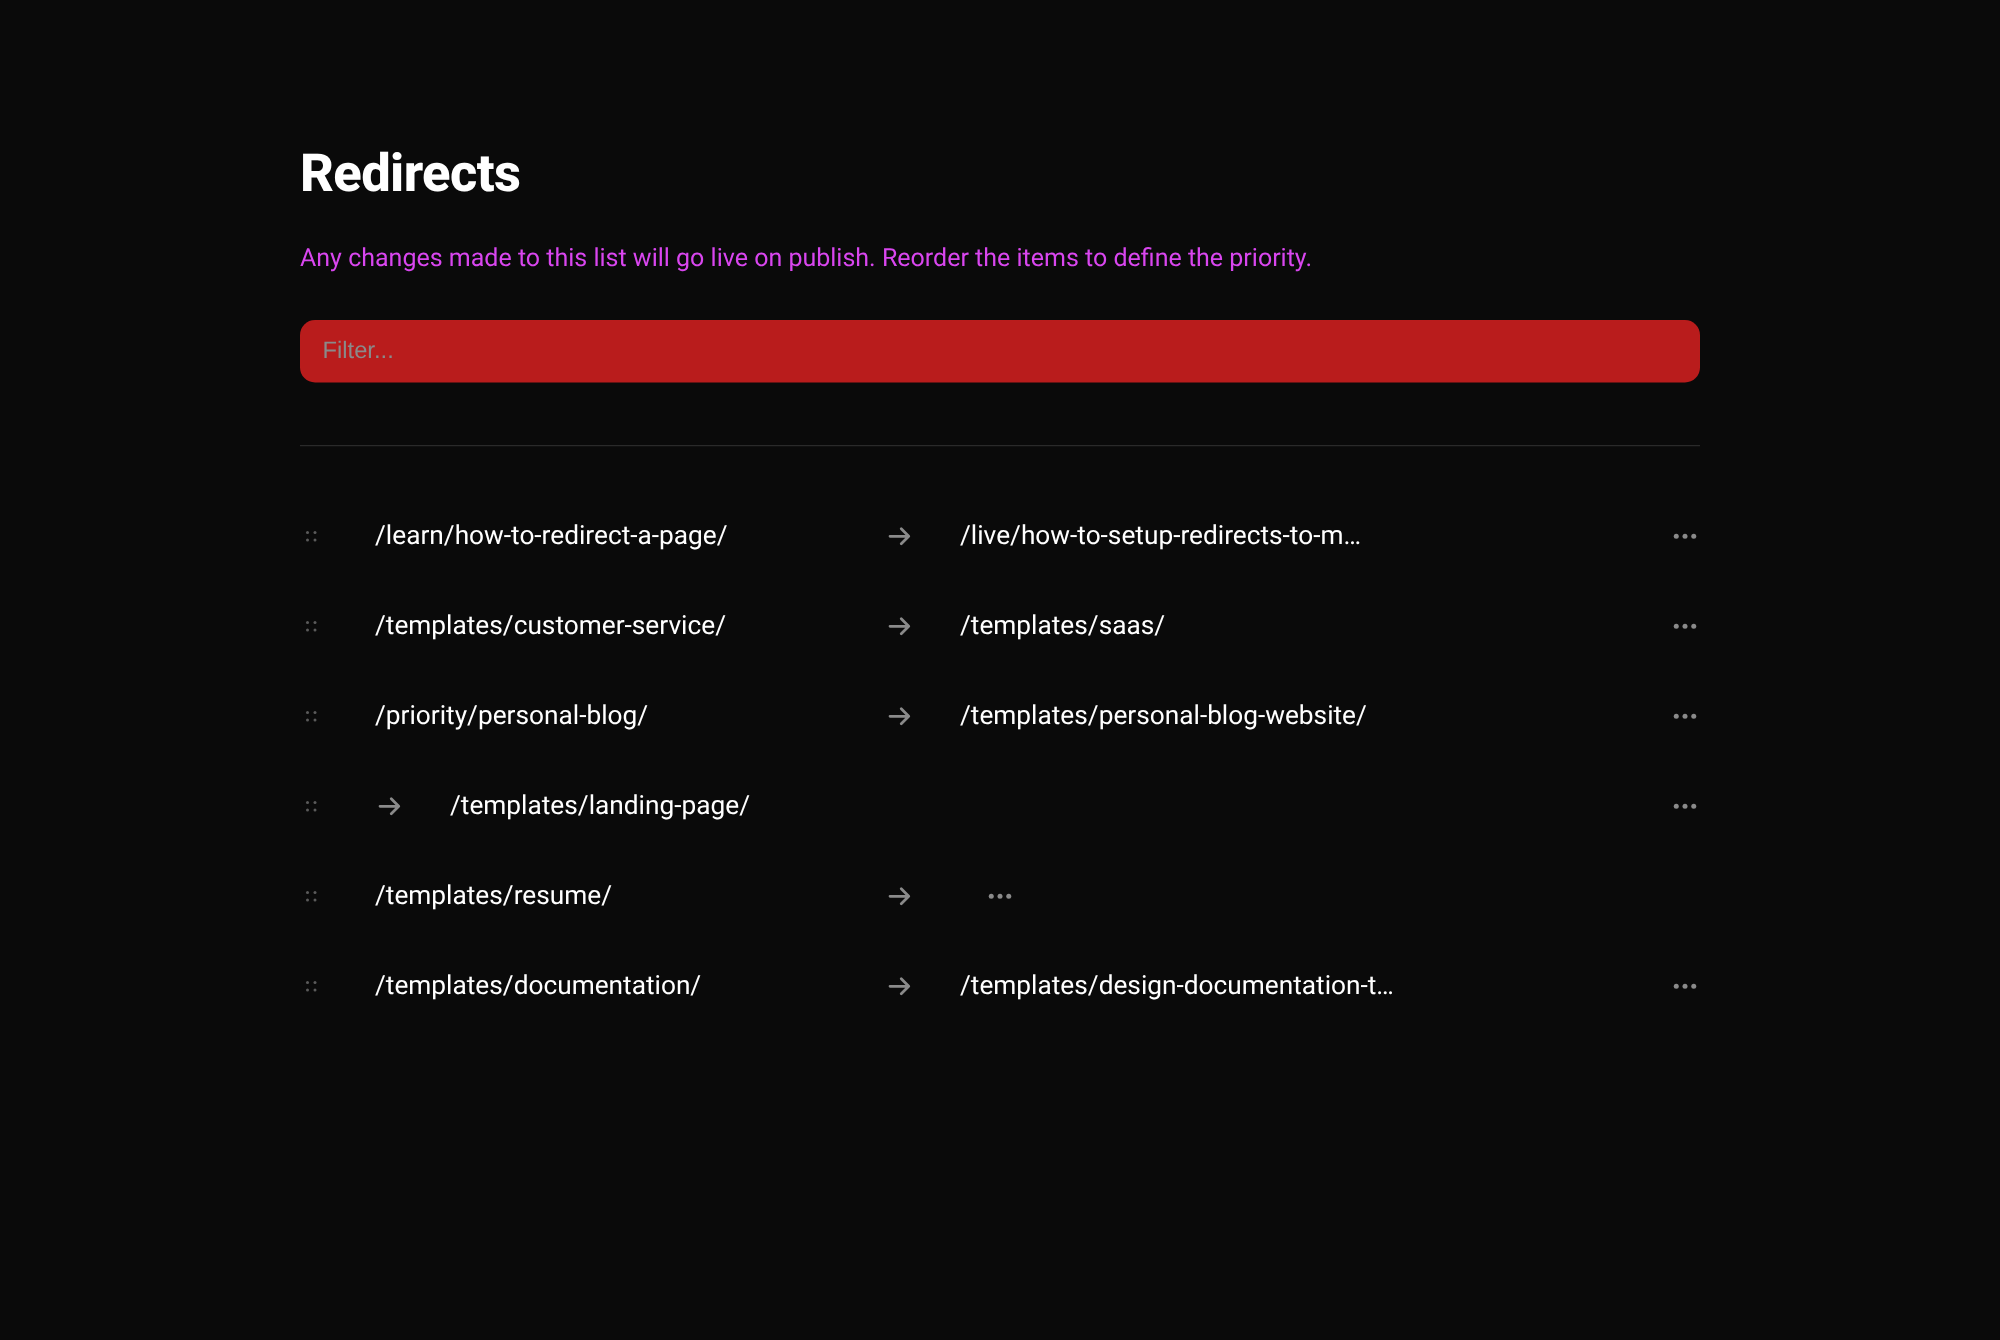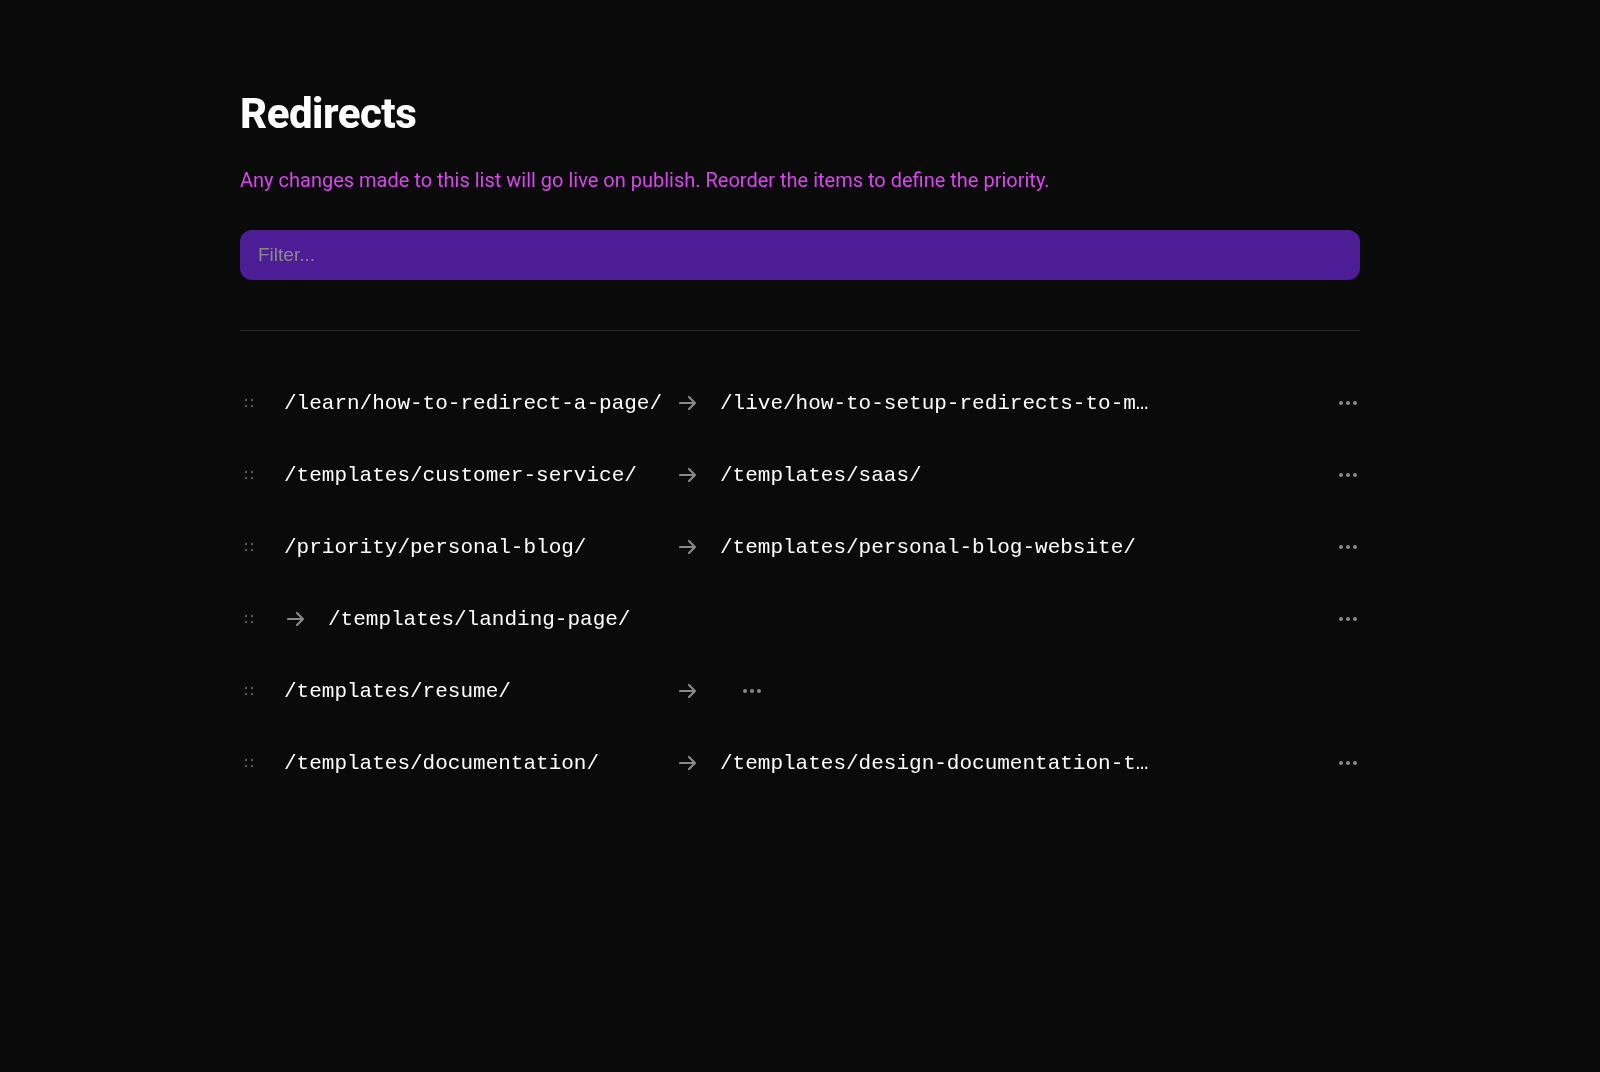--- a/index.html
+++ b/index.html
@@ -10,39 +10,39 @@
     body {
       background: #0a0a0a;
       color: #ffffff;
       font-family: -apple-system, BlinkMacSystemFont, "Segoe UI", Roboto, Helvetica, Arial, sans-serif;
       width: 1600px;
       height: 1072px;
       overflow: hidden;
     }
     .container {
       max-width: 1120px;
-      margin: 11px auto;
-      padding-top: 78px;
+      margin: 0 auto;
+      padding-top: 115px;
     }
     .page-title {
       font-size: 42px;
       font-weight: 800;
       letter-spacing: -0.5px;
       margin-bottom: 28px;
       color: #ffffff;
     }
     .page-description {
       font-size: 20px;
       color: #d946ef;
       margin-bottom: 36px;
       line-height: 1.4;
     }
     .filter-input {
       width: 100%;
-      background: #4c1d95;
+      background: #b91c1c;
       border: none;
       border-radius: 12px;
       padding: 14px 18px;
       font-size: 19px;
       color: #ffffff;
       outline: none;
       margin-bottom: 50px;
     }
     .filter-input::placeholder {
       color: #8a8a8a;
@@ -53,22 +53,21 @@
       margin-bottom: 60px;
     }
     .redirect-list {
       display: flex;
       flex-direction: column;
       gap: 48px;
     }
     .redirect-row {
       display: flex;
       align-items: center;
-      gap: 0;
-      font-family: Liberation Mono, monospace;
+      gap: 16px;
     }
     .drag-handle {
       flex: 0 0 44px;
       display: flex;
       align-items: center;
       justify-content: flex-start;
       cursor: grab;
     }
     .drag-handle svg {
       width: 18px;

